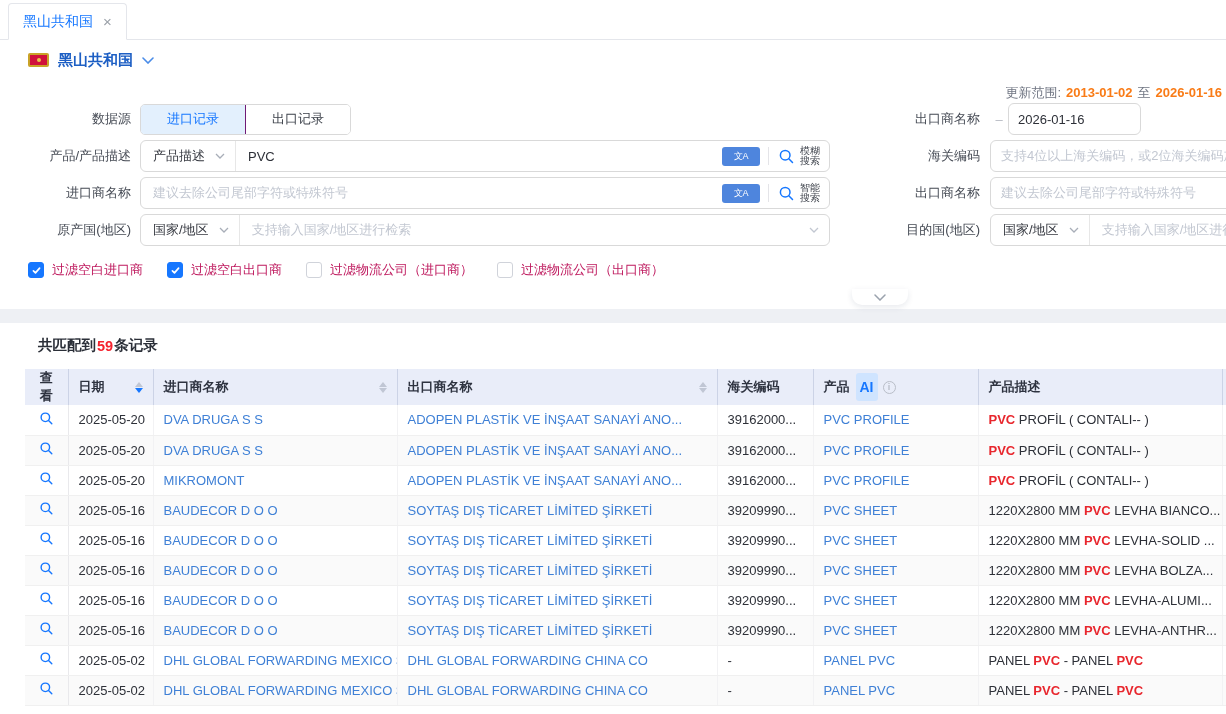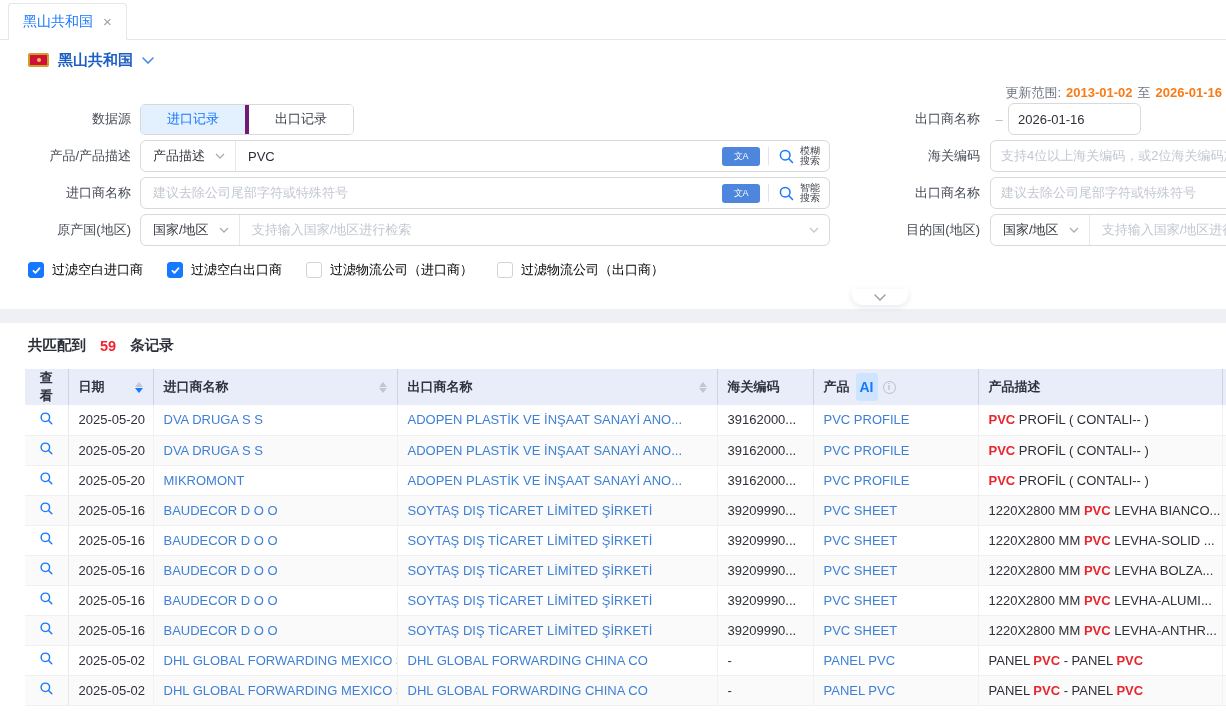--- a/index.html
+++ b/index.html
@@ -25,50 +25,50 @@
 
   .frow { display:flex; align-items:center; margin-bottom:5px; }
   .flabel { width:140px; flex:none; text-align:right; padding-right:9px; color:#454a54; }
   .fctrl-left { width:690px; flex:none; display:flex; align-items:center; }
   .flabel-r { width:150px; flex:none; margin-left:10px; text-align:right; padding-right:10px; color:#454a54; }
   .fctrl-right { width:440px; flex:none; display:flex; align-items:center; }
 
   .seg-group { display:flex; border:1px solid #d9d9d9; border-radius:5px; overflow:hidden; height:31px; }
   .seg { padding:0 26px; display:flex; align-items:center; background:#fff; color:#3a3f48; cursor:pointer; }
   .seg.active { background:#e3f0fd; color:#1677ff; }
-  .seg + .seg { border-left:4px solid #701a75; }
+  .seg + .seg { border-left:1px solid #701a75; }
 
   .input-group { border:1px solid #d9d9d9; border-radius:6px; height:32px; display:flex; align-items:center; width:100%; background:#fff; }
   .ig-select { display:flex; align-items:center; gap:10px; padding:0 10px 0 12px; height:100%; border-right:1px solid #e7e7e7; color:#33363e; flex:none; cursor:pointer; }
   .ig-input { flex:1; display:flex; align-items:center; padding:0 8px 0 12px; height:100%; color:#2d3038; overflow:hidden; white-space:nowrap; }
   .ig-input.ph, .ph { color:#c2c7d1; }
   .trans-icon { width:38px; height:19px; background:#4e85dd; border-radius:3px; color:#fff; font-size:9px; display:flex; align-items:center; justify-content:center; flex:none; margin-right:8px; letter-spacing:-0.5px; cursor:pointer; }
   .ig-div { width:1px; height:18px; background:#e4e4e8; flex:none; }
   .search-btn { display:flex; align-items:center; gap:5px; padding:0 9px; flex:none; cursor:pointer; }
   .search-txt { font-size:10px; line-height:10.5px; color:#40454e; }
   .chev-end { margin:0 10px 0 4px; flex:none; display:flex; }
 
   .plain-input { border:1px solid #d9d9d9; border-radius:6px; height:32px; display:flex; align-items:center; padding:0 10px; background:#fff; width:100%; overflow:hidden; white-space:nowrap; }
   .date-input { border:1px solid #d9d9d9; border-radius:6px; height:32px; width:133px; flex:none; display:flex; align-items:center; padding:0 9px; background:#fff; color:#2d3038; }
   .date-input .dtext { flex:1; }
   .range-sep { width:18px; text-align:center; color:#b6bac2; flex:none; }
 
   .cb-row { display:flex; align-items:center; gap:24px; margin:13px 0 0 28px; height:22px; }
-  .cb-item { display:flex; align-items:center; gap:8px; cursor:pointer; color:#000000; }
+  .cb-item { display:flex; align-items:center; gap:8px; cursor:pointer; color:#be185d; }
   .cbox { width:16px; height:16px; border-radius:3px; border:1px solid #d0d3da; background:#fff; display:flex; align-items:center; justify-content:center; flex:none; }
   .cbox.on { background:#1677ff; border-color:#1677ff; }
 
   .collapse-wrap { height:20px; margin-top:8px; position:relative; }
   .collapse-handle { position:absolute; left:852px; top:0; width:56px; height:16px; display:flex; align-items:center; justify-content:center; background:#fff; border-radius:0 0 10px 10px; box-shadow:0 2px 6px rgba(20,40,80,.10); cursor:pointer; }
 
   .gray-gap { height:14px; background:#eef0f4; }
 
   
   .results { padding-top:12px; }
-  .summary { margin-left:28px; display:flex; align-items:center; gap:14px; font-size:14.5px; font-weight:bold; color:#2b2f38; height:21px; }
+  .summary { margin-left:38px; display:flex; align-items:center; gap:1px; font-size:14.5px; font-weight:bold; color:#2b2f38; height:21px; }
   .count { color:#f5222d; }
 
   .table-wrap { margin:13px 0 0 25px; width:1201px; overflow:hidden; }
   table { border-collapse:collapse; table-layout:fixed; width:1295px; font-size:13px; }
   col.c0{width:43px} col.c1{width:85px} col.c2{width:244px} col.c3{width:320px}
   col.c4{width:96px}  col.c5{width:165px} col.c6{width:244px} col.c7{width:98px}
   thead th { background:#e9edf9; height:36px; font-weight:bold; color:#2e3340; text-align:right; padding:0 10px; border-right:1px solid #ccd3e6; }
   thead th:last-child { border-right:none; }
   thead th .th-flex { display:flex; align-items:center; justify-content:space-between; }
   tbody td { height:30px; padding:0 10px; border-bottom:1px solid #f0f0f0; border-right:1px solid #f2f2f4; white-space:nowrap; overflow:hidden; color:#2d3038; background:#fff; }

